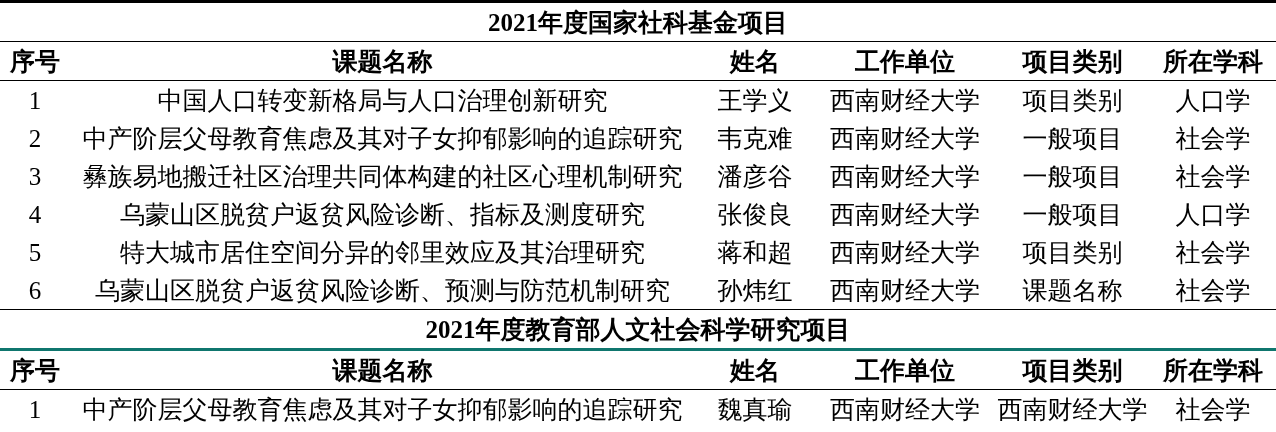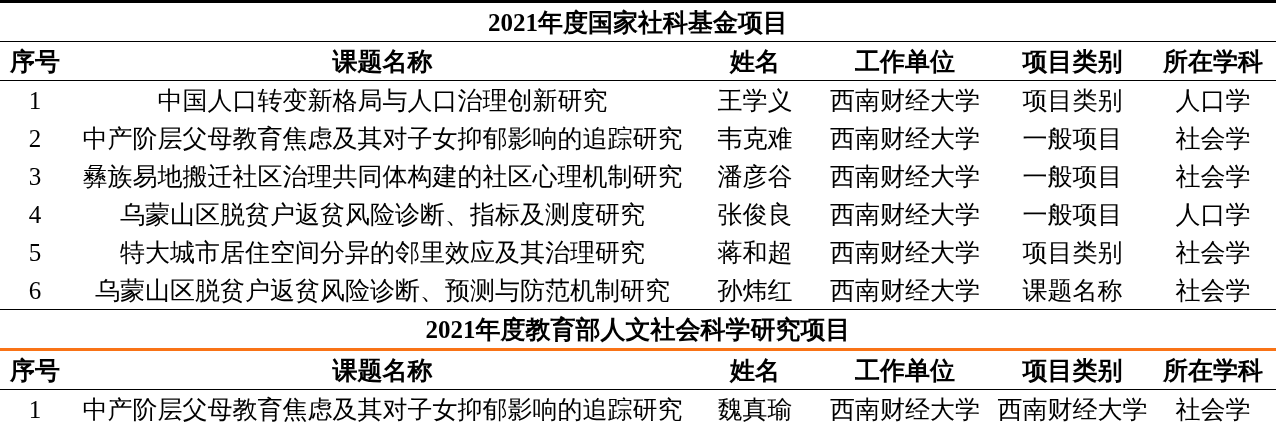--- a/index.html
+++ b/index.html
@@ -32,21 +32,21 @@
   }
   .section-title-cell {
     font-weight: bold;
     font-size: 21px;
     height: 38px;
     border-top: 3px solid #000;
     border-bottom: 1px solid #000;
   }
   .section-title-cell.second {
     border-top: 1px solid #000;
-    border-bottom: 3px solid #f97316;
+    border-bottom: 3px solid #0f766e;
   }
   .header-cell {
     font-weight: bold;
     font-size: 21px;
     height: 38px;
     border-bottom: 1px solid #000;
   }
   .header-row-2 .header-cell {
     border-bottom: 1px solid #000;
   }

